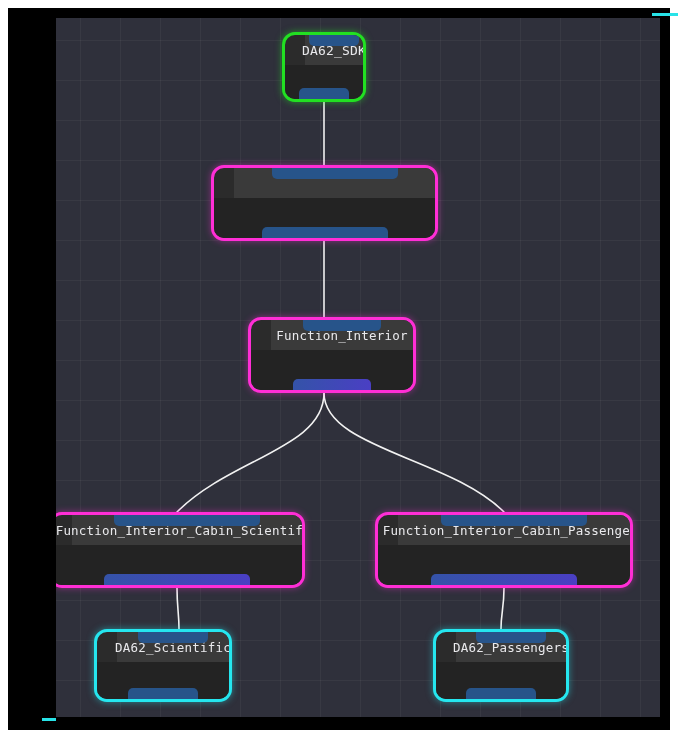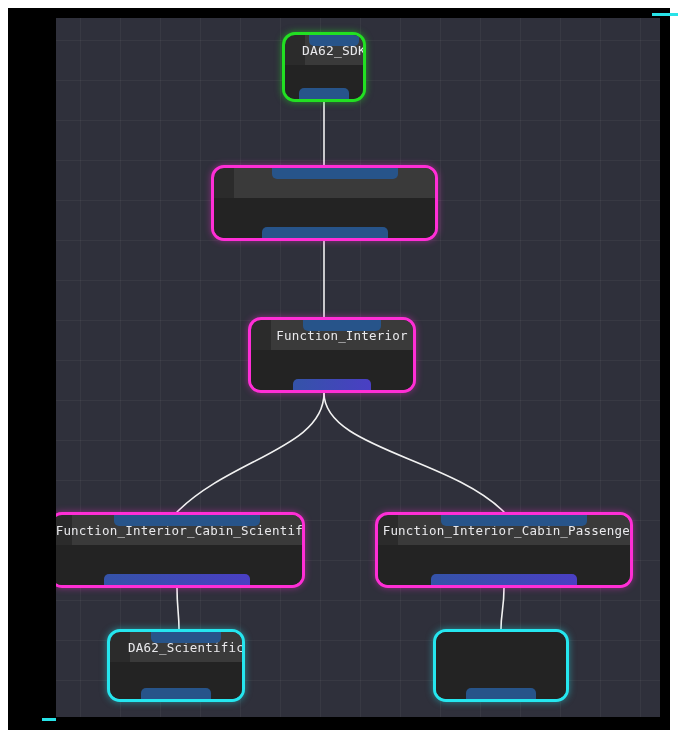--- a/index.html
+++ b/index.html
@@ -168,30 +168,34 @@
         </div>
         <div class="node magenta" style="left: 319px; top: 494px; width: 258px; height: 76px;">
           <div class="node-titlebar">
             <div class="tab top" style="width: 146px;"></div>
             <span class="node-title">Function_Interior_Cabin_Passengers</span>
           </div>
           <div class="node-body">
             <div class="tab bottom purple" style="width: 146px;"></div>
           </div>
         </div>
-        <div class="node cyan" style="left: 51px; top: 611px; width: 138px; height: 73px;">
+        <div class="node cyan" style="left: 38px; top: 611px; width: 138px; height: 73px;">
           <div class="node-titlebar">
             <div class="tab top" style="width: 70px;"></div>
             <span class="node-title">DA62_Scientific</span>
           </div>
           <div class="node-body">
             <div class="tab bottom" style="width: 70px;"></div>
           </div>
         </div>
         <div class="node cyan" style="left: 377px; top: 611px; width: 136px; height: 73px;">
+          <div class="node-titlebar">
+            <div class="tab top" style="width: 70px;"></div>
+            <span class="node-title">DA62_Passengers</span>
+          </div>
           <div class="node-body">
             <div class="tab bottom" style="width: 70px;"></div>
           </div>
         </div>
       </div>
 
   </div>
 </div>
 
 </body></html>

